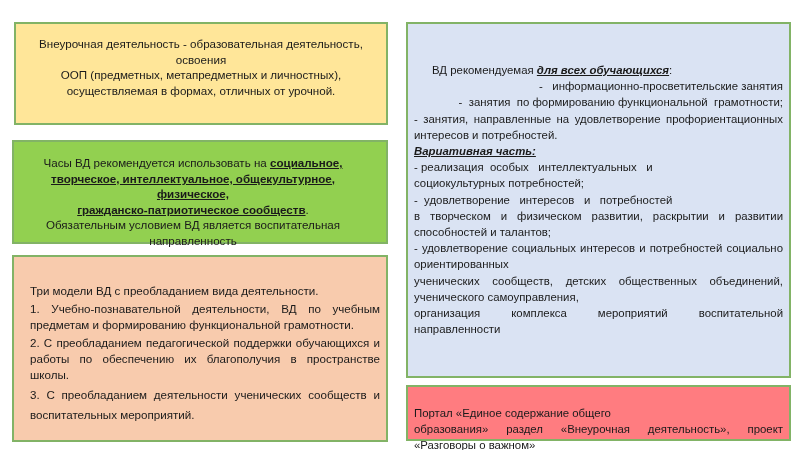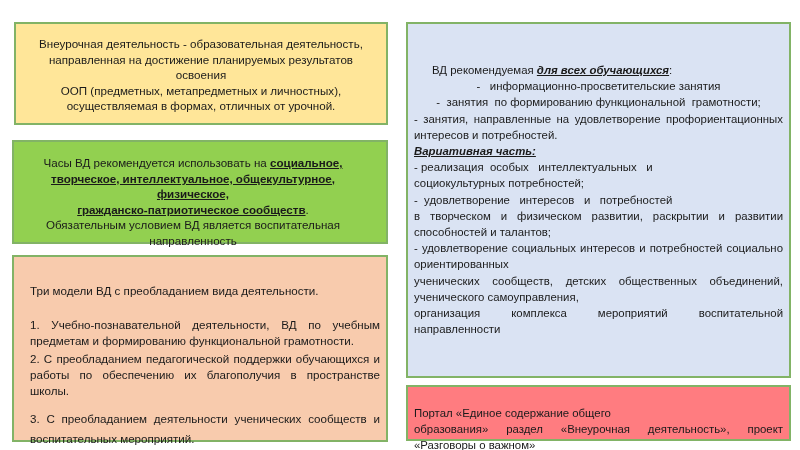--- a/index.html
+++ b/index.html
@@ -18,47 +18,46 @@
     .red { left: 406px; top: 385px; width: 385px; height: 56px; background: #ff7c80; border-color: #82b366; padding: 18px 6px 0 6px; text-align: justify; font-size: 11.4px; line-height: 16px; }
     .line { display: block; }
     .bu { font-weight: bold; text-decoration: underline; }
     .biu { font-weight: bold; font-style: italic; text-decoration: underline; }
   </style>
 </head>
 <body>
 
 <div class="box yellow">
   <span class="line">Внеурочная деятельность  - образовательная деятельность,</span>
-  <span class="line">направленная на достижение планируемых результатов</span>
   <span class="line">освоения</span>
   <span class="line">ООП (предметных, метапредметных и личностных),</span>
   <span class="line">осуществляемая в формах, отличных от урочной.</span>
 </div>
 
 <div class="box green">
   <span class="line"><span>Часы ВД рекомендуется использовать на </span><span class="bu">социальное,</span></span>
   <span class="line bu">творческое, интеллектуальное, общекультурное, физическое,</span>
   <span class="line"><span class="bu">гражданско-патриотическое сообществ</span><span>.</span></span>
   <span class="line">Обязательным условием ВД является воспитательная</span>
   <span class="line">направленность</span>
 </div>
 
 <div class="box peach">
   <div style="text-align:left;">Три  модели ВД с преобладанием вида деятельности.</div>
-  <div style="margin-top:18px;">1. Учебно-познавательной деятельности, ВД по учебным предметам и формированию функциональной грамотности.</div>
+  <div style="margin-top:2px;">1. Учебно-познавательной деятельности, ВД по учебным предметам и формированию функциональной грамотности.</div>
   <div style="margin-top:2px;">2. С преобладанием педагогической поддержки обучающихся и работы по обеспечению их благополучия в пространстве школы.</div>
-  <div style="margin-top:10px; line-height:20px;">3. С преобладанием деятельности ученических сообществ и воспитательных мероприятий.</div>
+  <div style="margin-top:2px; line-height:20px;">3. С преобладанием деятельности ученических сообществ и воспитательных мероприятий.</div>
 </div>
 
 <div class="box blue">
   <div style="text-align:left;padding-left:18px;">
     <span>ВД рекомендуемая </span><span class="biu">для всех обучающихся</span><span>:</span>
   </div>
-  <div style="text-align:center; white-space:pre;">-   информационно-просветительские занятия</div>
-  <div style="text-align:center; white-space:pre;">-  занятия  по формированию функциональной  грамотности;</div>
+  <div style="text-align:right; white-space:pre;">-   информационно-просветительские занятия</div>
+  <div style="text-align:right; white-space:pre;">-  занятия  по формированию функциональной  грамотности;</div>
   <div>- занятия, направленные на удовлетворение профориентационных интересов и потребностей.</div>
   <div class="biu" style="text-align:left;">Вариативная часть:</div>
   <div style="text-align:left; white-space:pre;">- реализация  особых   интеллектуальных   и</div>
   <div style="text-align:left;">социокультурных потребностей;</div>
   <div style="text-align:left; white-space:pre;">-  удовлетворение   интересов   и   потребностей</div>
   <div>в  творческом и физическом развитии, раскрытии и развитии способностей и талантов;</div>
   <div>-  удовлетворение социальных интересов и потребностей социально ориентированных</div>
   <div>ученических сообществ, детских общественных объединений, ученического самоуправления,</div>
   <div>организация комплекса мероприятий воспитательной направленности</div>
 </div>

